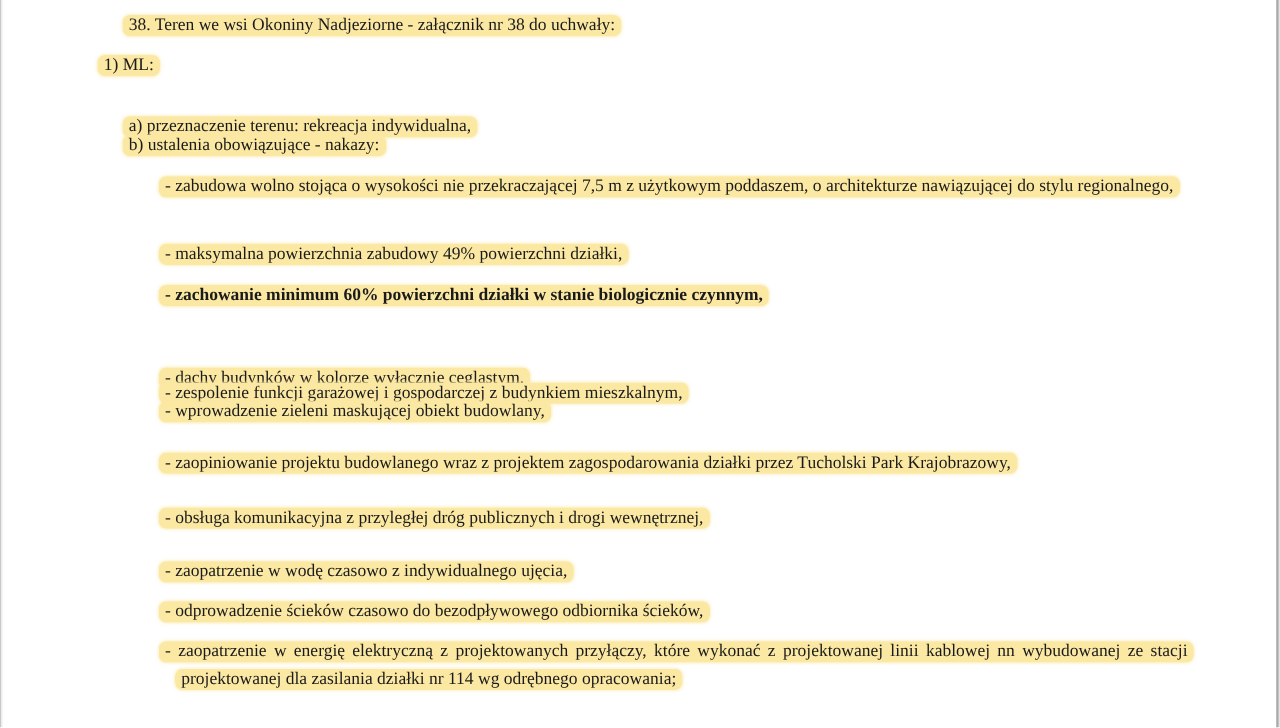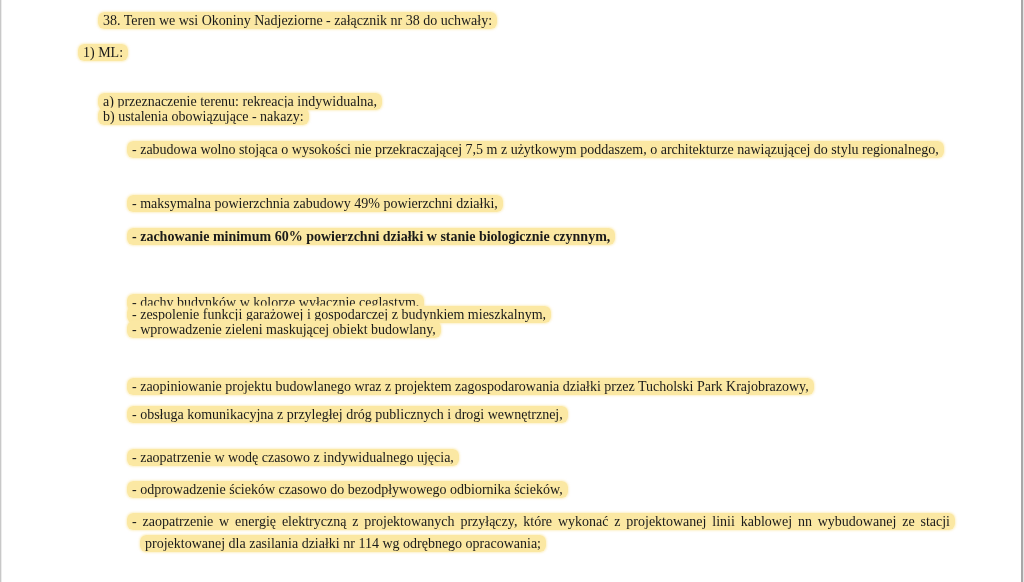--- a/index.html
+++ b/index.html
@@ -100,21 +100,21 @@
   </div>
 
   <div class="row bullet" style="top:304px;">
     <span class="body"><span class="hl">- zespolenie funkcji garażowej i gospodarczej z budynkiem mieszkalnym,</span></span>
   </div>
 
   <div class="row bullet" style="top:319px;">
     <span class="body"><span class="hl">- wprowadzenie zieleni maskującej obiekt budowlany,</span></span>
   </div>
 
-  <div class="row bullet" style="top:360px;margin-top:16px;">
+  <div class="row bullet" style="top:360px;">
     <span class="body"><span class="hl">- zaopiniowanie projektu budowlanego wraz z projektem zagospodarowania działki przez Tucholski Park Krajobrazowy,</span></span>
   </div>
 
   <div class="row bullet" style="top:404px;">
     <span class="body"><span class="hl">- obsługa komunikacyjna z przyległej dróg publicznych i drogi wewnętrznej,</span></span>
   </div>
 
   <div class="row bullet" style="top:447px;">
     <span class="body"><span class="hl">- zaopatrzenie w wodę czasowo z indywidualnego ujęcia,</span></span>
   </div>

